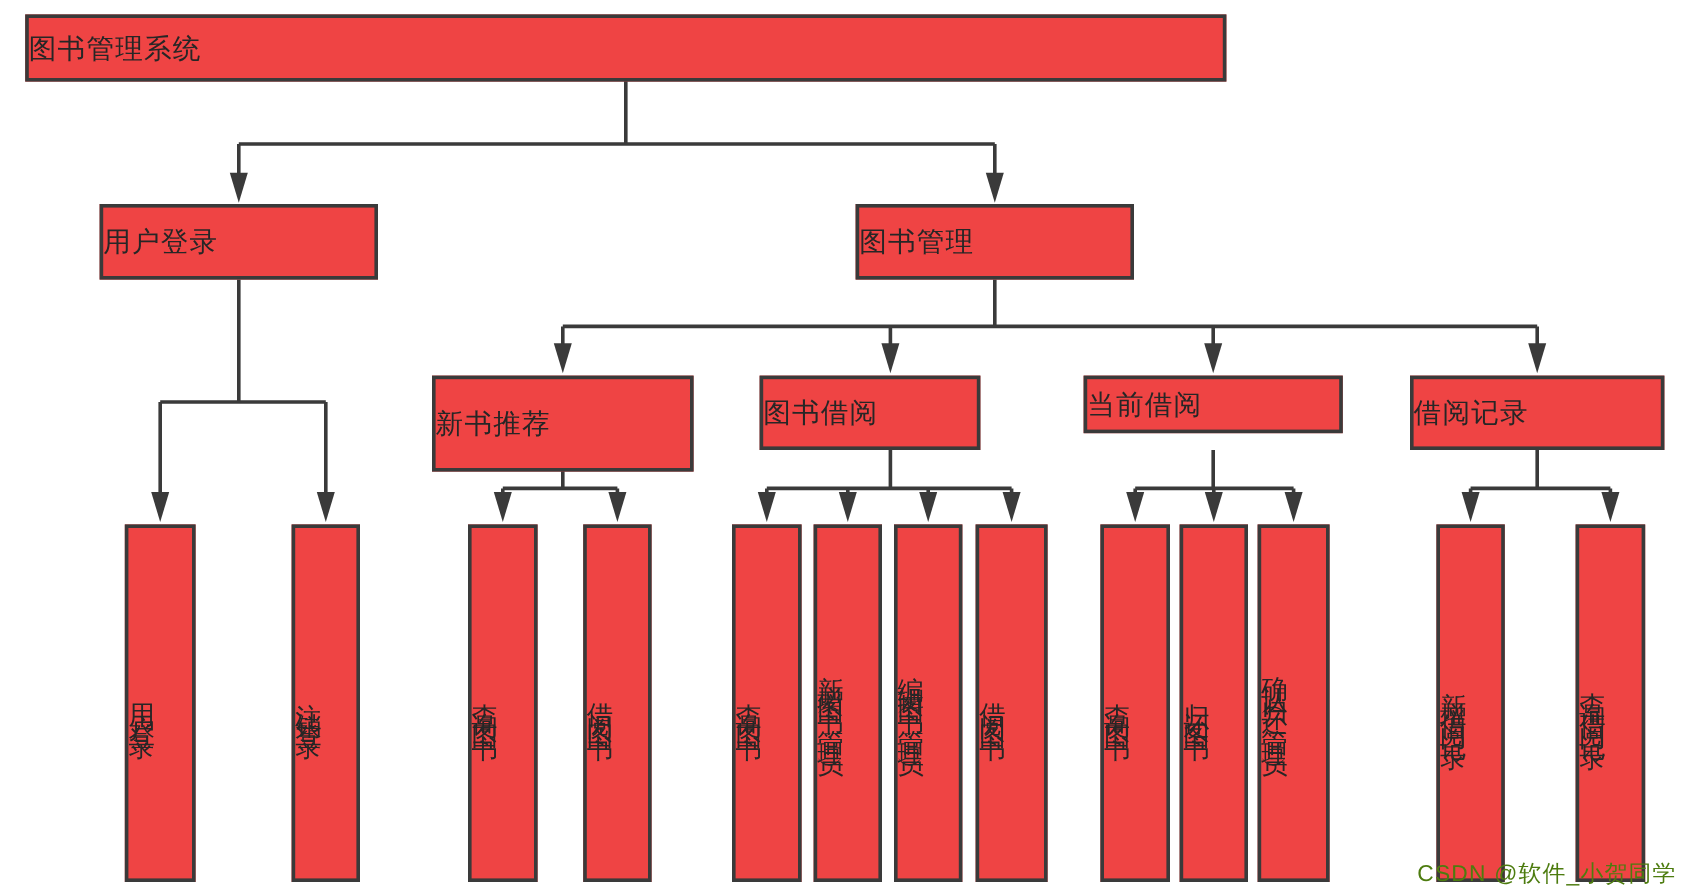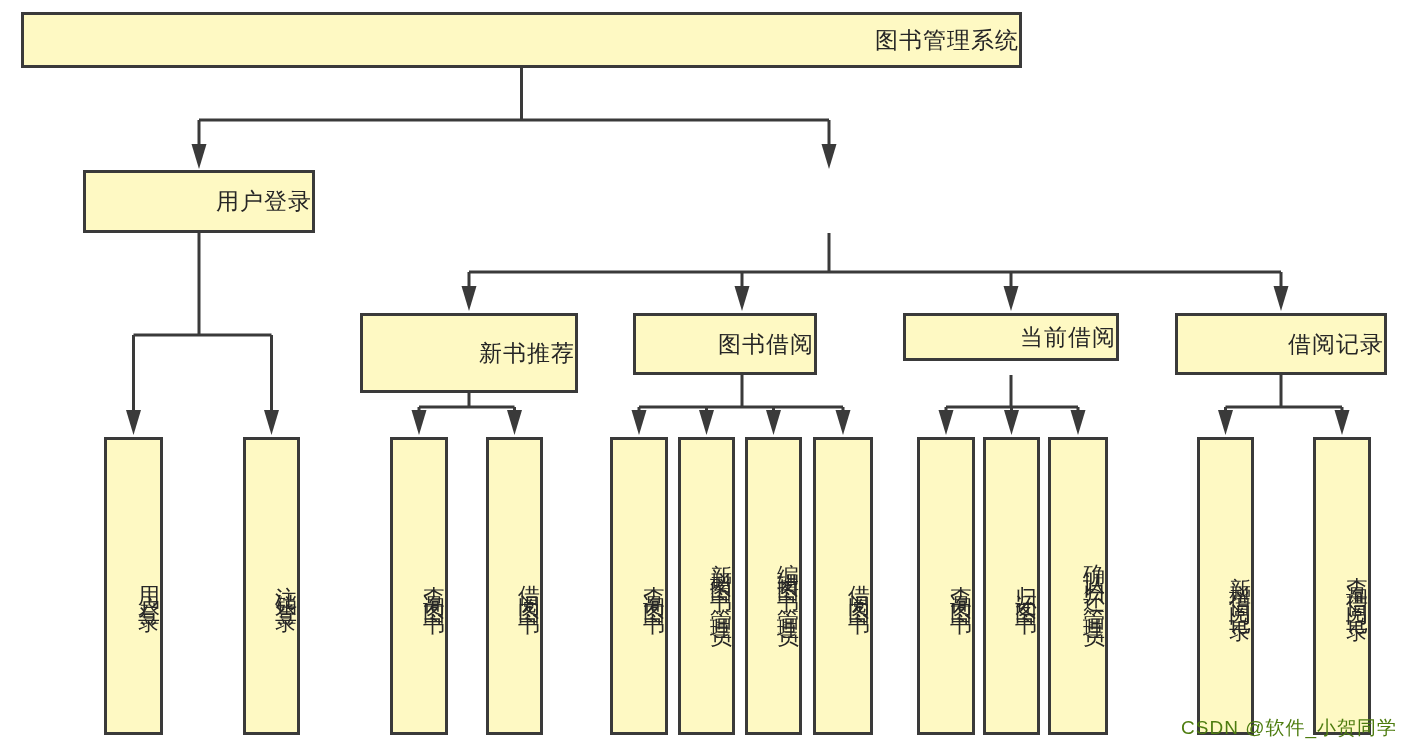--- a/index.html
+++ b/index.html
@@ -13,25 +13,25 @@
   }
   .wires {
     position: absolute;
     left: 0; top: 0;
     width: 1405px; height: 747px;
     z-index: 1;
   }
   .box {
     position: absolute;
     box-sizing: border-box;
-    background: #fef9c3;
+    background: #ef4444;
     border: 3px solid #3a3a3a;
     display: flex;
     align-items: center;
-    justify-content: flex-end;
+    justify-content: flex-start;
     color: #262626;
     z-index: 2;
   }
   .hlabel {
     font-size: 23px;
     letter-spacing: 1px;
     white-space: nowrap;
   }
   .vbox .vlabel {
     writing-mode: vertical-rl;
@@ -96,20 +96,23 @@
     </g>
   </svg>
 
   <div class="box" style="left:21px; top:12px; width:1001px; height:56px;">
     <span class="hlabel">图书管理系统</span>
   </div>
 
   <div class="box" style="left:83px; top:170px; width:232px; height:63px;">
     <span class="hlabel">用户登录</span>
   </div>
+  <div class="box" style="left:713px; top:170px; width:232px; height:63px;">
+    <span class="hlabel">图书管理</span>
+  </div>
 
   <div class="box" style="left:360px; top:313px; width:218px; height:80px;">
     <span class="hlabel">新书推荐</span>
   </div>
   <div class="box" style="left:633px; top:313px; width:184px; height:62px;">
     <span class="hlabel">图书借阅</span>
   </div>
   <div class="box" style="left:903px; top:313px; width:216px; height:48px;">
     <span class="hlabel">当前借阅</span>
   </div>

